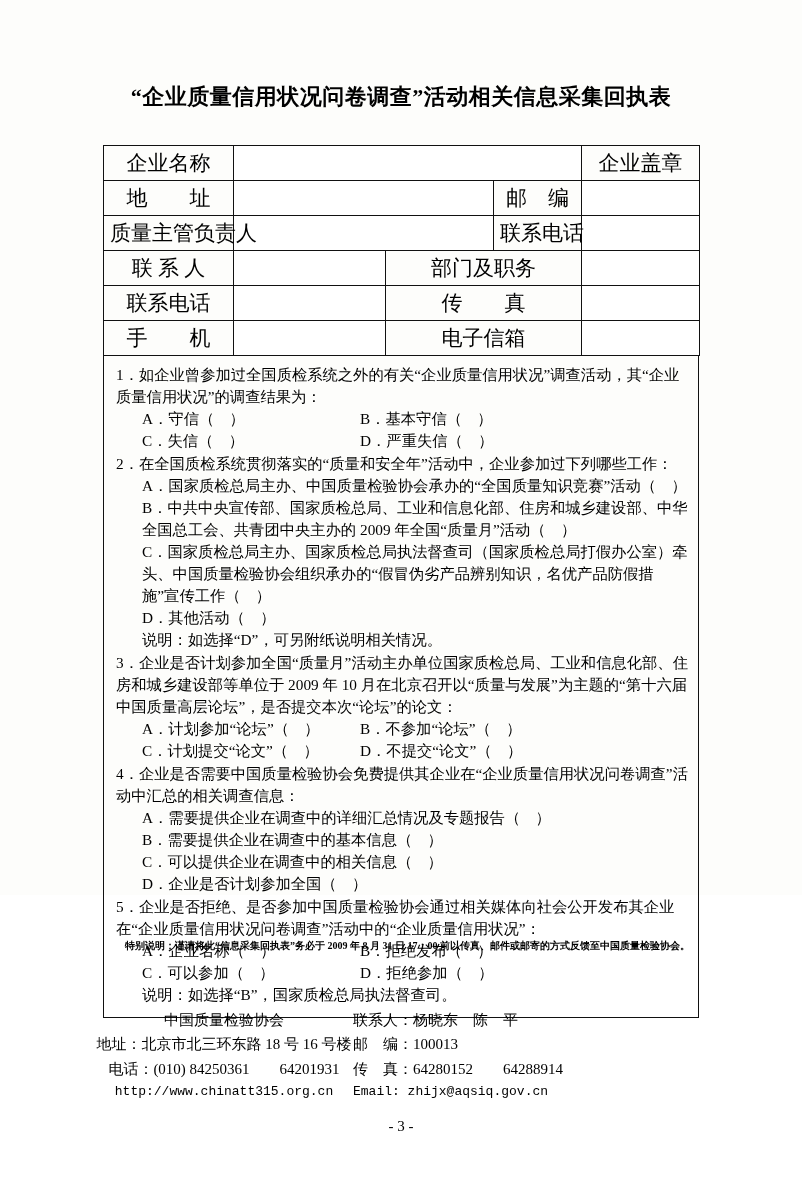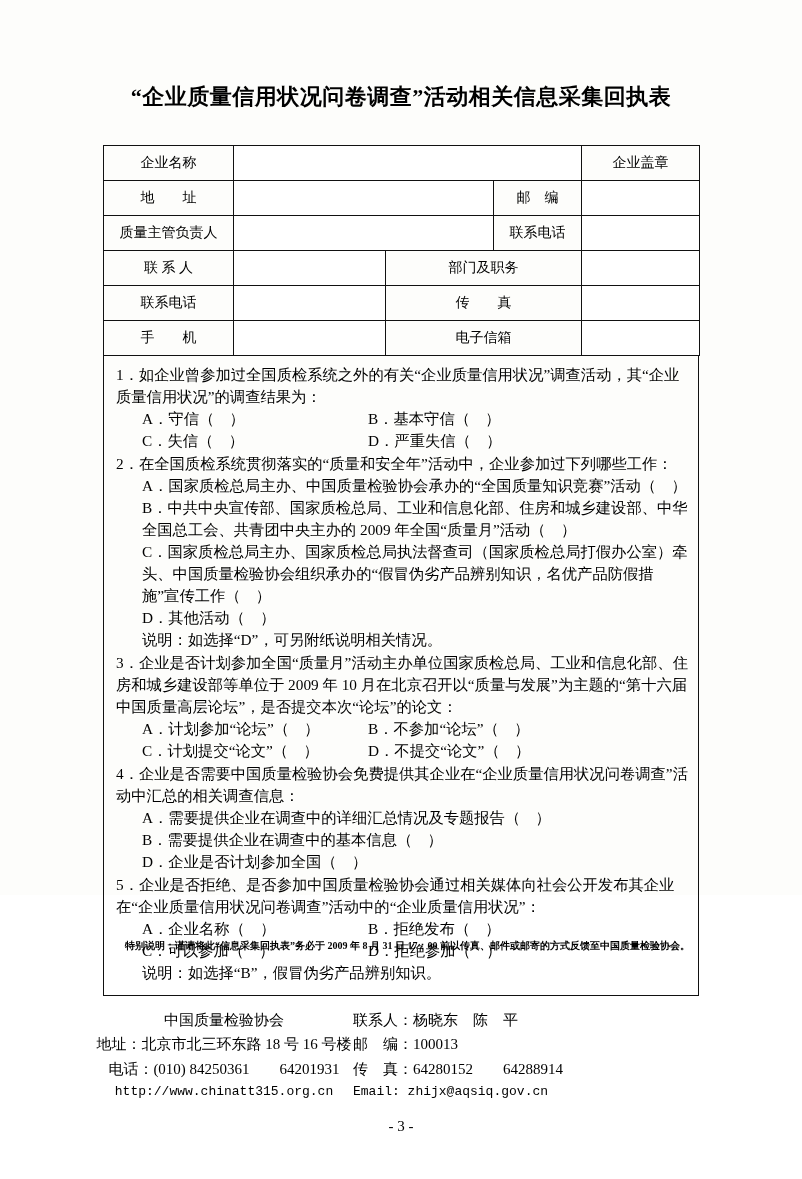--- a/index.html
+++ b/index.html
@@ -39,21 +39,21 @@
     width: 596px;
   }
   table.form {
     border-collapse: collapse;
     width: 596px;
     table-layout: fixed;
   }
   table.form td {
     border: 1px solid #111;
     height: 34px;
-    font-size: 14px;
+    font-size: 21px;
     padding: 0 6px;
     vertical-align: middle;
     font-family: Liberation Serif, serif;
   }
   td.lbl {
     text-align: center;
     white-space: nowrap;
   }
   td.blank { background: #fff; }
 
@@ -68,21 +68,20 @@
     line-height: 1.44;
   }
   .qitem { margin: 0 0 1px 0; }
   .qtext { text-indent: 0; font-family: Liberation Serif, serif; }
   .sub {
     margin-left: 26px;
     display: block;
   }
   .cols {
     display: flex;
-    gap: 8px;
   }
   .cols > div:first-child { width: 218px; }
   .note { margin-left: 26px; display: block; }
 
   .special {
     position: absolute;
     left: 103px;
     width: 600px;
     font-size: 10px;
     font-weight: bold;
@@ -193,34 +192,35 @@
         <div class="sub cols">
           <div>C．计划提交“论文”（　）</div>
           <div>D．不提交“论文”（　）</div>
         </div>
       </div>
 
       <div class="qitem">
         <div class="qtext"><span>4．</span><span>企业是否需要中国质量检验协会免费提供其企业在“企业质量信用状况问卷调查”活动中汇总的相关调查信息：</span></div>
         <div class="sub">A．需要提供企业在调查中的详细汇总情况及专题报告（　）</div>
         <div class="sub">B．需要提供企业在调查中的基本信息（　）</div>
+        <div class="sub">C．可以提供企业在调查中的相关信息（　）</div>
         <div class="sub">D．企业是否计划参加全国（　）</div>
       </div>
 
       <div class="qitem">
         <div class="qtext"><span>5．</span><span>企业是否拒绝、是否参加中国质量检验协会通过相关媒体向社会公开发布其企业在“企业质量信用状况问卷调查”活动中的“企业质量信用状况”：</span></div>
         <div class="sub cols">
           <div>A．企业名称（　）</div>
           <div>B．拒绝发布（　）</div>
         </div>
         <div class="sub cols">
           <div>C．可以参加（　）</div>
           <div>D．拒绝参加（　）</div>
         </div>
-        <div class="note">说明：如选择“B”，假冒伪劣产品辨别知识。</div>
+        <div class="note">说明：如选择“B”，国家质检总局执法督查司。</div>
       </div>
 
     </div>
   </div>
 
   <div class="special" style="top:938px">
     <span style="display:inline-block; text-indent:22px;">特别说明：谨请将此“信息采集回执表”务必于 2009 年 8 月 31 日 17：00 前以传真、邮件或邮寄的方式反馈至中国质量检验协会。</span>
   </div>
 
   <div class="footer" style="top:1008px">

